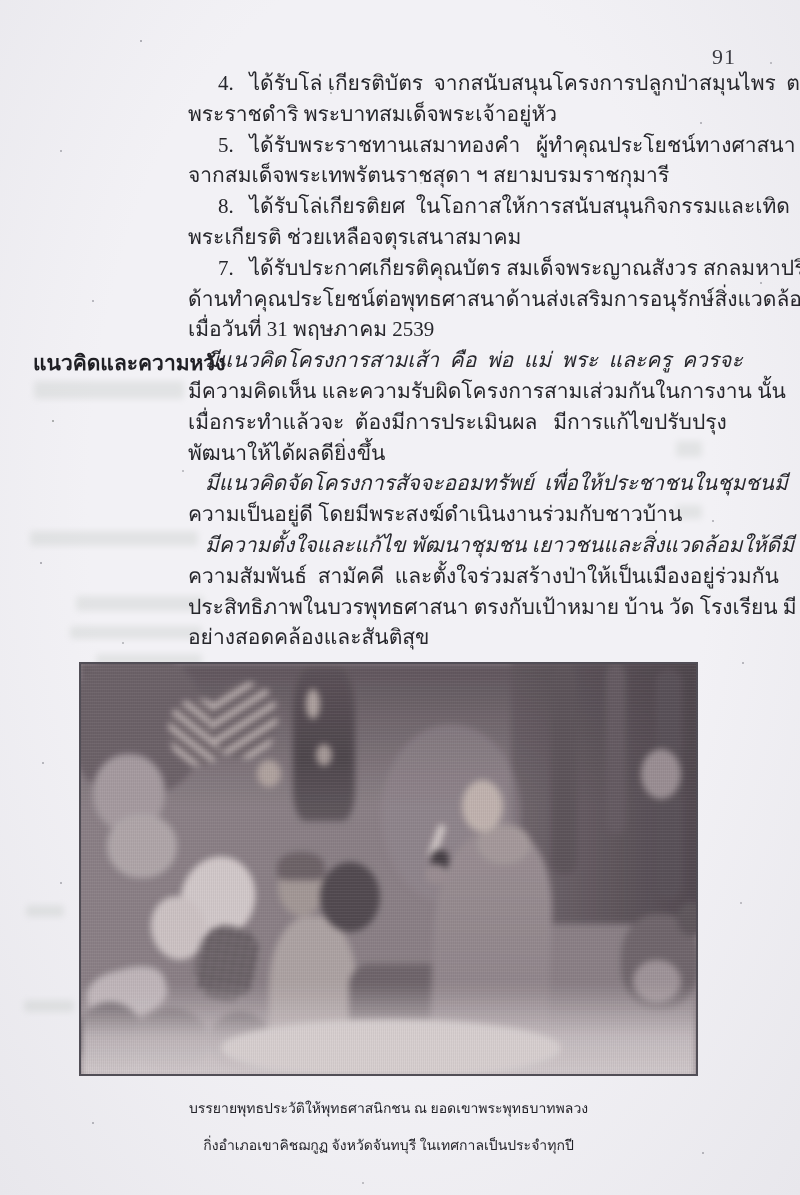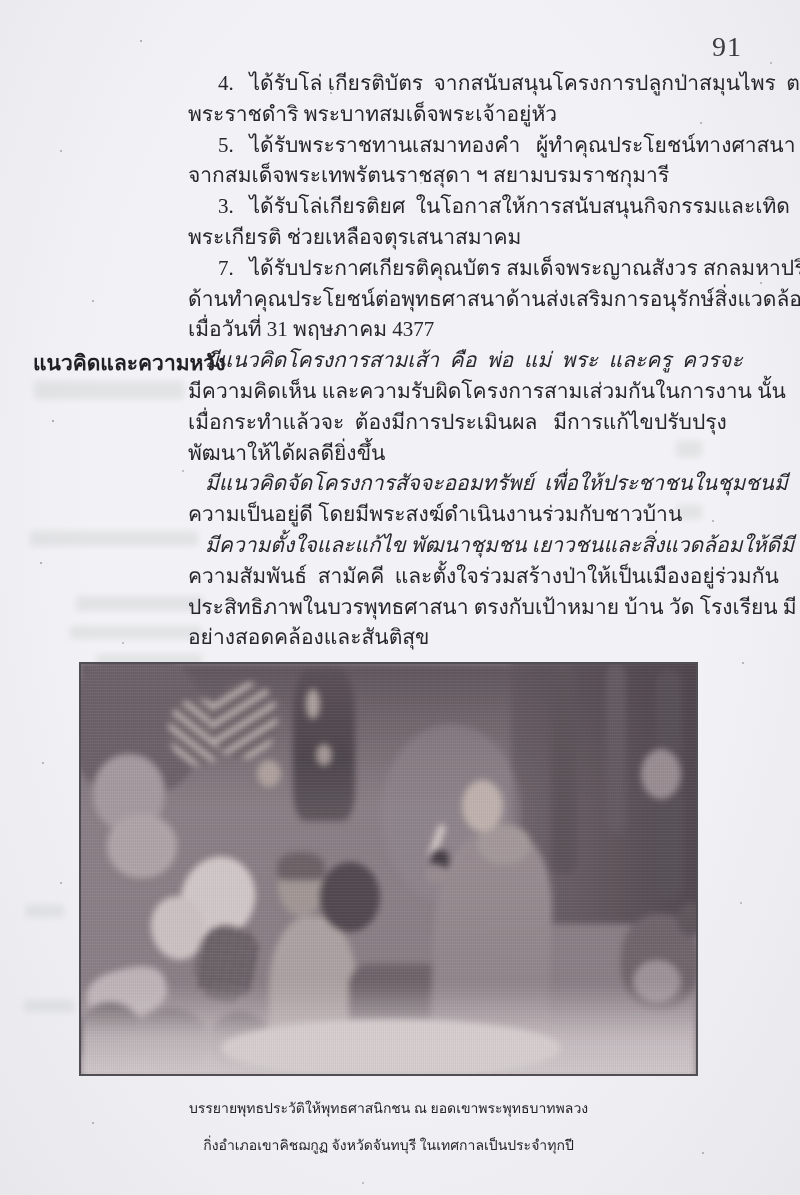--- a/index.html
+++ b/index.html
@@ -1,19 +1,19 @@
 <!DOCTYPE html>
 <html><head>
 <meta charset="utf-8">
 <style>
   html,body{margin:0;padding:0;}
   body{background:#e9e8ec;font-family:"Liberation Serif","DejaVu Serif",serif;}
   .page{position:relative;width:800px;height:1195px;overflow:hidden;
         background:radial-gradient(ellipse at 50% 42%, #f2f1f5 55%, #e8e7ec 100%);}
-  .page-number{position:absolute;left:712px;top:31px;font-size:28px;color:#3a3a40;letter-spacing:1px;}
+  .page-number{position:absolute;left:712px;top:44px;font-size:22px;color:#3a3a40;letter-spacing:1px;}
   .side-heading{position:absolute;left:33px;top:346px;font-size:21px;font-weight:bold;color:#1f1f24;white-space:pre;}
   .text-block{position:absolute;left:188px;top:68px;width:512px;font-size:21px;line-height:30.8px;color:#26262b;}
   .line{white-space:pre;}
   .li-item{padding-left:30px;}
   .li-para{padding-left:17px;font-style:italic;}
   .ghost{position:absolute;background:#9aa69b;opacity:.18;filter:blur(3px);border-radius:3px;}
   .speckles{position:absolute;top:0;left:0;width:2px;height:2px;background:transparent;
     box-shadow:140px 40px 0 0 rgba(100,100,110,.45),330px 92px 0 0 rgba(90,95,90,.4),
       60px 150px 0 0 rgba(100,100,110,.4),700px 122px 0 0 rgba(100,100,110,.4),
       420px 182px 0 0 rgba(110,110,115,.35),92px 300px 0 0 rgba(100,100,110,.4),
@@ -55,25 +55,25 @@
   <div class="ghost" style="left:26px;top:905px;width:38px;height:12px;"></div>
   <div class="ghost" style="left:24px;top:1000px;width:50px;height:12px;"></div>
 
   <div class="side-heading">แนวคิดและความหวัง</div>
 
   <div class="text-block">
     <div class="line li-item">4.   ได้รับโล่ เกียรติบัตร  จากสนับสนุนโครงการปลูกป่าสมุนไพร  ตาม</div>
     <div class="line">พระราชดำริ พระบาทสมเด็จพระเจ้าอยู่หัว</div>
     <div class="line li-item">5.   ได้รับพระราชทานเสมาทองคำ   ผู้ทำคุณประโยชน์ทางศาสนา</div>
     <div class="line">จากสมเด็จพระเทพรัตนราชสุดา ฯ สยามบรมราชกุมารี</div>
-    <div class="line li-item">3.   ได้รับโล่เกียรติยศ  ในโอกาสให้การสนับสนุนกิจกรรมและเทิด</div>
+    <div class="line li-item">8.   ได้รับโล่เกียรติยศ  ในโอกาสให้การสนับสนุนกิจกรรมและเทิด</div>
     <div class="line">พระเกียรติ ช่วยเหลือจตุรเสนาสมาคม</div>
     <div class="line li-item">7.   ได้รับประกาศเกียรติคุณบัตร สมเด็จพระญาณสังวร สกลมหาปรินายก</div>
     <div class="line">ด้านทำคุณประโยชน์ต่อพุทธศาสนาด้านส่งเสริมการอนุรักษ์สิ่งแวดล้อม</div>
-    <div class="line">เมื่อวันที่ 31 พฤษภาคม 4377</div>
+    <div class="line">เมื่อวันที่ 31 พฤษภาคม 2539</div>
     <div class="line li-para">มีแนวคิดโครงการสามเส้า  คือ  พ่อ  แม่  พระ  และครู  ควรจะ</div>
     <div class="line">มีความคิดเห็น และความรับผิดโครงการสามเส่วมกันในการงาน นั้น</div>
     <div class="line">เมื่อกระทำแล้วจะ  ต้องมีการประเมินผล   มีการแก้ไขปรับปรุง</div>
     <div class="line">พัฒนาให้ได้ผลดียิ่งขึ้น</div>
     <div class="line li-para">มีแนวคิดจัดโครงการสัจจะออมทรัพย์  เพื่อให้ประชาชนในชุมชนมี</div>
     <div class="line">ความเป็นอยู่ดี โดยมีพระสงฆ์ดำเนินงานร่วมกับชาวบ้าน</div>
     <div class="line li-para">มีความตั้งใจและแก้ไข พัฒนาชุมชน เยาวชนและสิ่งแวดล้อมให้ดีมี</div>
     <div class="line">ความสัมพันธ์  สามัคคี  และตั้งใจร่วมสร้างป่าให้เป็นเมืองอยู่ร่วมกัน</div>
     <div class="line">ประสิทธิภาพในบวรพุทธศาสนา ตรงกับเป้าหมาย บ้าน วัด โรงเรียน มี</div>
     <div class="line">อย่างสอดคล้องและสันติสุข</div>

